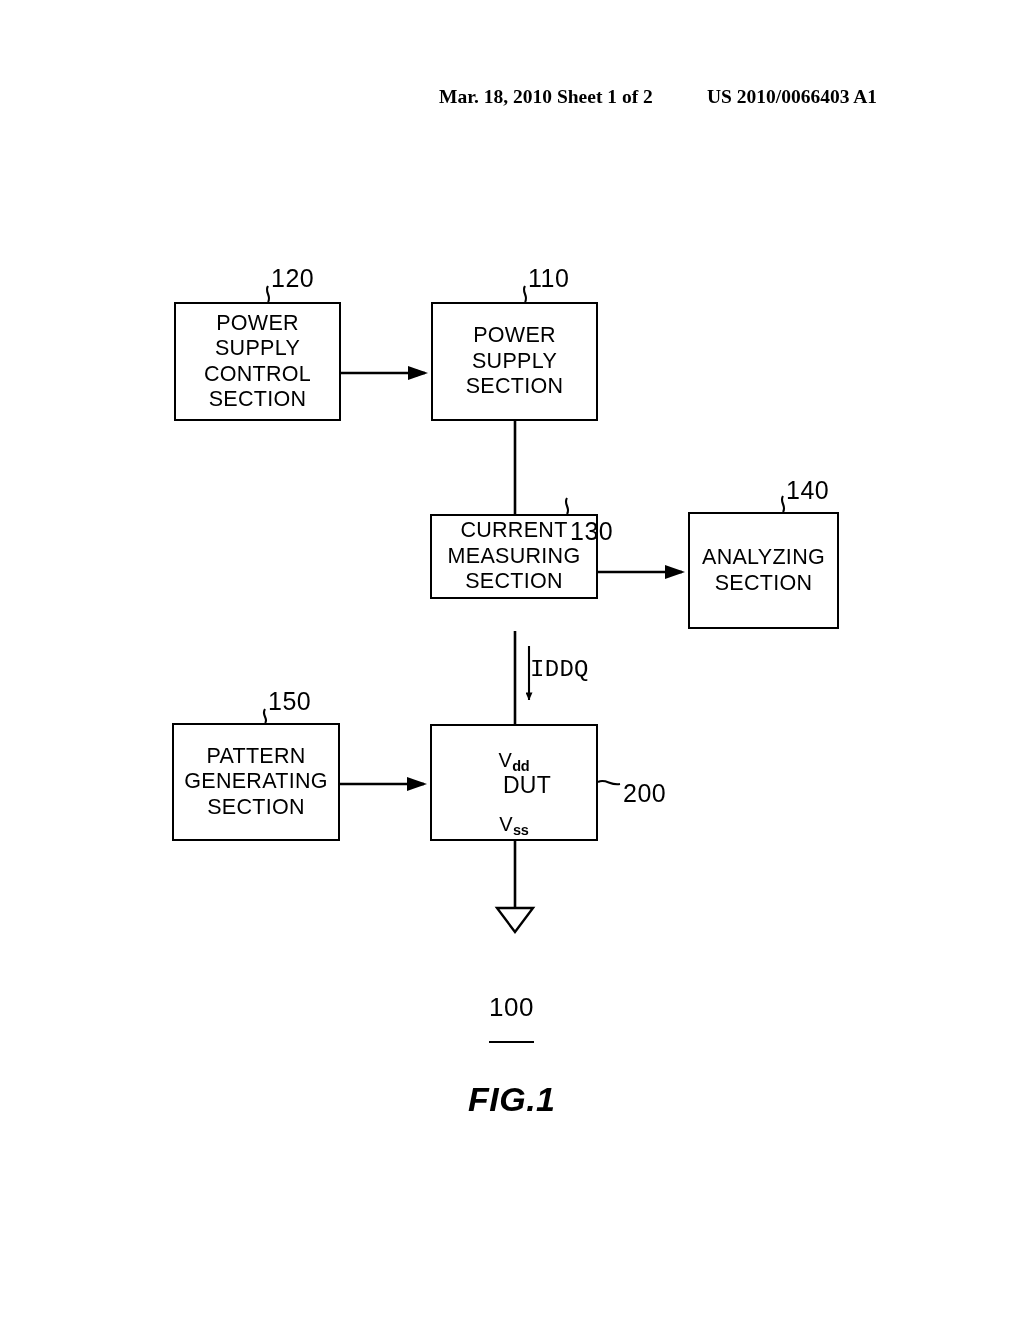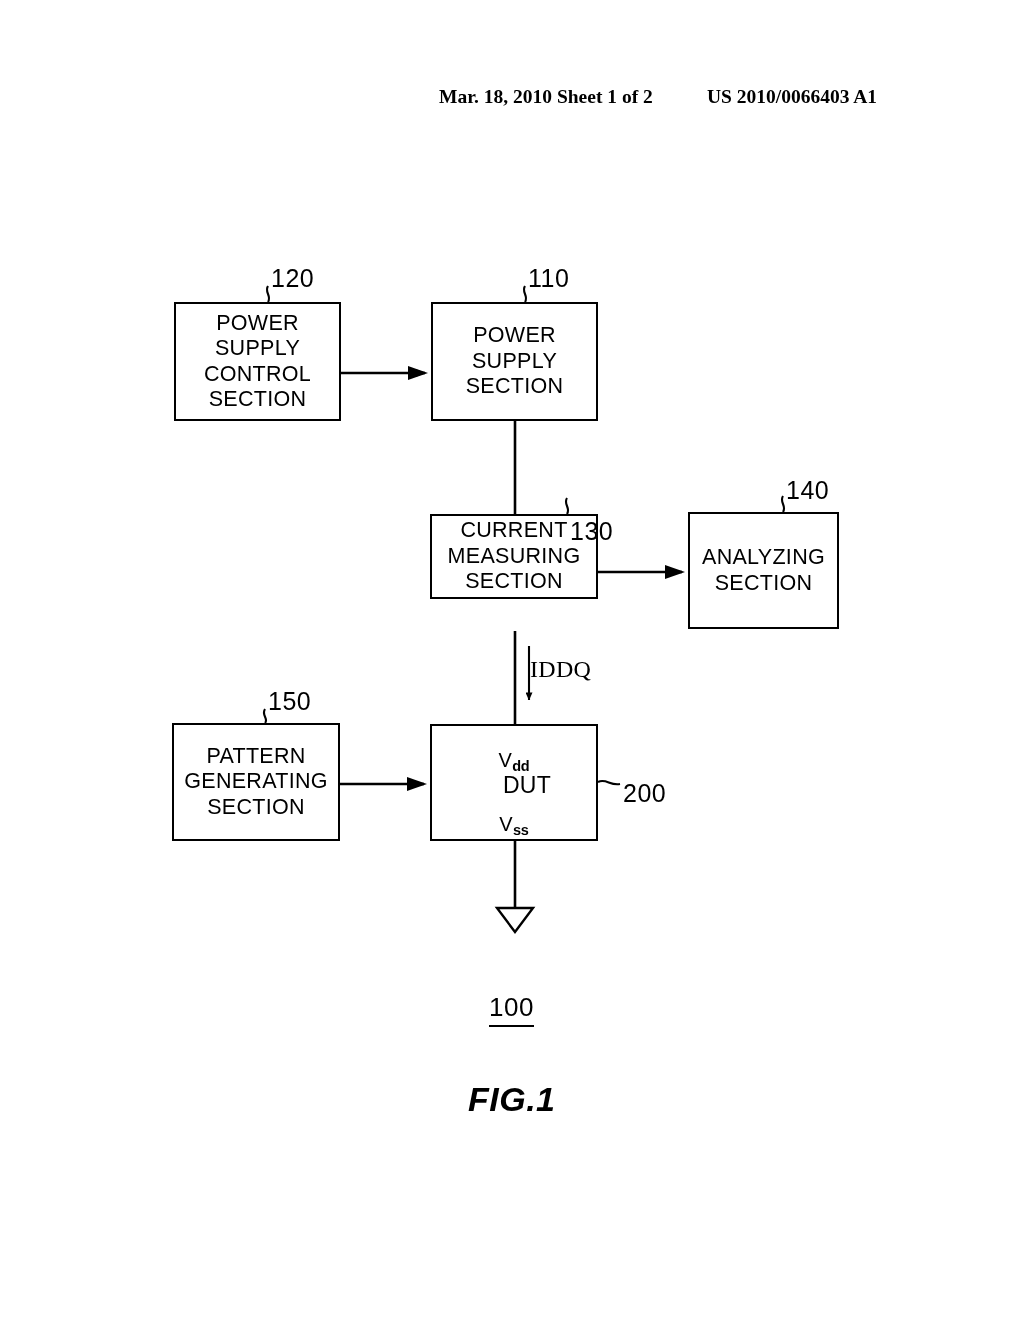--- a/index.html
+++ b/index.html
@@ -120,37 +120,37 @@
   #ref-130 { left: 570px; top: 477px; margin-top: 40px; }
   #ref-140 { left: 786px; top: 476px; }
   #ref-150 { left: 268px; top: 687px; }
   #ref-200 { left: 623px; top: 779px; }
 
   
   #iddq-label {
     position: absolute;
     left: 530px;
     top: 656px;
-    font-family: Liberation Serif, serif;
+    font-family: Liberation Mono, monospace;
     font-size: 24px;
     letter-spacing: 0.3px;
     z-index: 4;
     white-space: nowrap;
   }
 
   
   #label-100 {
     position: absolute;
     left: 489px;
     top: 992px;
     font-family: "Liberation Sans", sans-serif;
     font-size: 26px;
     letter-spacing: 0.5px;
     border-bottom: 2.4px solid #000;
-    padding-bottom: 2px;
+    padding-bottom: 18px;
     z-index: 4;
   }
 
   
   #fig-label {
     position: absolute;
     left: 468px;
     top: 1080px;
     font-family: "Liberation Sans", sans-serif;
     font-weight: bold;

